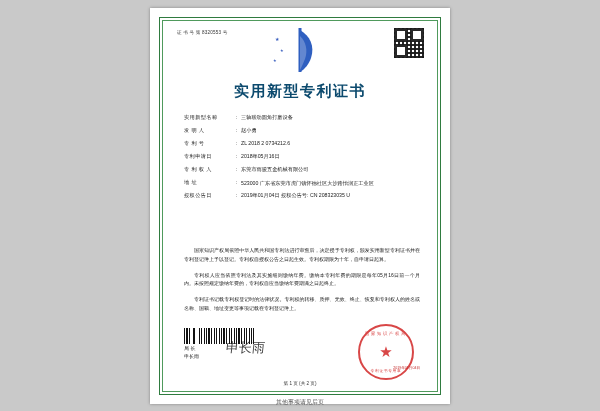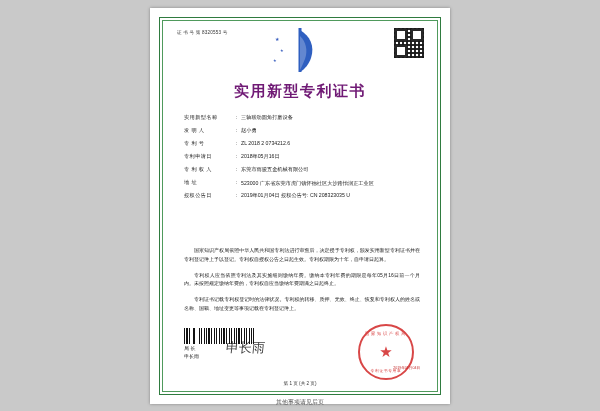--- a/index.html
+++ b/index.html
@@ -62,21 +62,21 @@
   }
   .star{position:absolute;color:#3a5fbf;font-size:5px;}
   .s1{left:-2px;top:10px;}
   .s2{left:3px;top:22px;font-size:4px;}
   .s3{left:-4px;top:32px;font-size:4px;}
 
   .title{
     position:absolute;left:0;right:0;top:74px;
     text-align:center;
     font-family:"DejaVu Serif", serif;
-    font-size:15px;font-weight:bold;color:#701a75;
+    font-size:15px;font-weight:bold;color:#0c4a6e;
     letter-spacing:1.5px;
   }
 
   .fields{
     position:absolute;left:34px;right:30px;top:106px;
     font-size:5.2px;color:#222;line-height:1.5;
   }
   .row{display:flex;margin-bottom:5.2px;}
   .label{width:52px;flex:0 0 52px;letter-spacing:.4px;}
   .colon{width:5px;flex:0 0 5px;}

